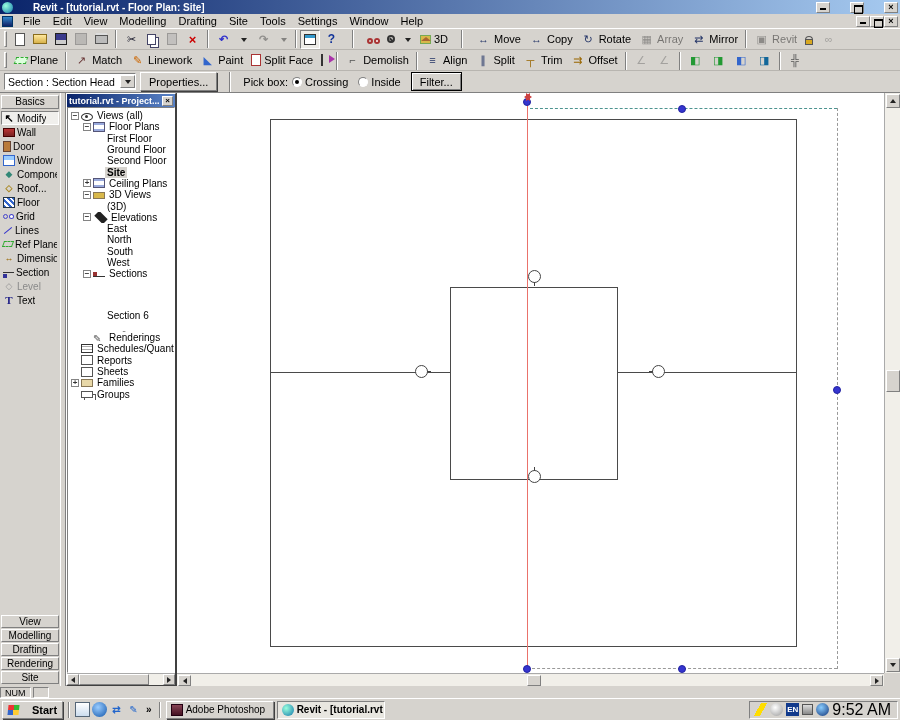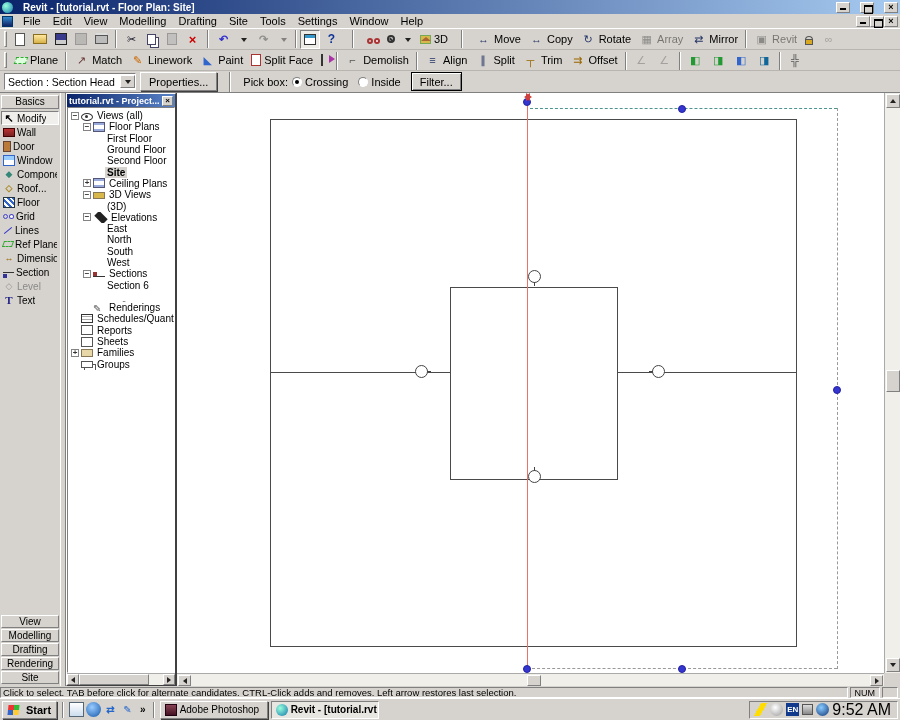--- a/index.html
+++ b/index.html
@@ -1,20 +1,20 @@
 <!DOCTYPE html>
 <html><head>
 <meta charset="utf-8">
 <style>
   *{margin:0;padding:0;box-sizing:border-box;font-family:"Liberation Sans",sans-serif;}
   html,body{width:900px;height:720px;overflow:hidden;background:#d6d3ce;font-size:11px;color:#000;}
   .raised{border:1px solid;border-color:#fff #808080 #808080 #fff;}
 
   
-  .titlebar{height:14px;background:linear-gradient(90deg,#0a246a,#a6caf0);display:flex;align-items:center;padding:0 2px;gap:10px;}
+  .titlebar{height:14px;background:linear-gradient(90deg,#0a246a,#a6caf0);display:flex;align-items:center;padding:0 2px;gap:20px;}
   .app-icon{width:11px;height:11px;border-radius:50%;background:radial-gradient(circle at 35% 35%,#9fd,#17a);flex:none;}
   .titlebar .title{color:#fff;font-weight:bold;font-size:10px;flex:1;white-space:nowrap;overflow:hidden;}
   .winbtn{width:14px;height:11px;background:#d6d3ce;display:inline-flex;align-items:center;justify-content:center;font-size:8px;line-height:1;position:relative;flex:none;}
   .winbtn.minb::after{content:"";position:absolute;left:3px;bottom:2px;width:6px;height:2px;background:#000;}
   .winbtn.resb::after{content:"";position:absolute;left:3px;top:2px;width:7px;height:6px;border:1px solid #000;border-top-width:2px;}
   .winbtn.clsb{font-size:9px;font-weight:bold;}
 
   
   .menubar{height:15px;display:flex;align-items:center;padding:0 2px;border-bottom:1px solid #fff;}
   .child-icon{width:11px;height:11px;background:linear-gradient(#38c,#126);border:1px solid #036;margin-right:4px;flex:none;}
@@ -190,21 +190,21 @@
   .sb-corner{position:absolute;right:0;bottom:0;width:16px;height:13px;background:#d6d3ce;}
 
   
   .statusbar{height:12px;display:flex;align-items:stretch;gap:2px;background:#d6d3ce;padding:1px 2px 0 0;}
   .st-msg{flex:1;border:1px solid;border-color:#808080 #fff #fff #808080;font-size:9.5px;line-height:10px;padding-left:2px;white-space:nowrap;overflow:hidden;}
   .st-cell{border:1px solid;border-color:#808080 #fff #fff #808080;font-size:9px;line-height:10px;padding:0 4px;text-align:center;}
   .st-cell.empty{width:16px;}
 
   
   .taskbar{height:22px;background:#d6d3ce;border-top:1px solid #fff;display:flex;align-items:center;padding:0 2px;gap:3px;}
-  .startbtn{height:18px;background:#d6d3ce;border:1px solid;border-color:#fff #808080 #808080 #fff;box-shadow:1px 1px 0 #404040;display:flex;align-items:center;gap:7px;padding:0 5px;font-weight:bold;font-size:11px;flex:none;}
+  .startbtn{height:18px;background:#d6d3ce;border:1px solid;border-color:#fff #808080 #808080 #fff;box-shadow:1px 1px 0 #404040;display:flex;align-items:center;gap:13px;padding:0 5px;font-weight:bold;font-size:11px;flex:none;}
   .winflag{width:11px;height:10px;background:linear-gradient(90deg,#e33 0 50%,#3b3 50% 100%) 0 0/11px 5px no-repeat,linear-gradient(90deg,#36c 0 50%,#fc3 50% 100%) 0 5px/11px 5px no-repeat;transform:skewX(-6deg);}
   .tb-div{width:2px;height:16px;border-left:1px solid #808080;border-right:1px solid #fff;margin:0 2px;flex:none;}
   .qlicon{width:15px;height:15px;flex:none;position:relative;display:inline-flex;align-items:center;justify-content:center;font-size:10px;}
   .ql1-icon{background:linear-gradient(#fff,#cde);border:1px solid #567;}
   .ql2-icon{background:radial-gradient(circle at 40% 35%,#9cf,#15a);border-radius:50%;}
   .ql3-icon::before{content:"⇄";color:#26c;font-weight:bold;}
   .ql4-icon::before{content:"✎";color:#26c;}
   .chev{font-size:10px;font-weight:bold;padding:0 2px;flex:none;}
   .taskbtn{width:108px;height:18px;background:#d6d3ce;border:1px solid;border-color:#fff #808080 #808080 #fff;box-shadow:1px 1px 0 #404040;display:flex;align-items:center;gap:3px;padding:0 4px;font-size:10px;white-space:nowrap;overflow:hidden;flex:none;}
   .taskbtn.active{border-color:#808080 #fff #fff #808080;box-shadow:none;background:#e8e6e0;font-weight:bold;}
@@ -625,21 +625,21 @@
         <div class="tree-item" style="padding-left: 27px;">
           <span class="expbox" style="visibility: hidden;"></span>
           <span class="nticon"></span>
           <span class="tl">West</span>
         </div>
         <div class="tree-item" style="padding-left: 15px;">
           <span class="expbox">−</span>
           <span class="nticon sectiontree-icon"></span>
           <span class="tl">Sections</span>
         </div>
-        <div class="tree-item" style="padding-left: 27px;">
+        <div class="tree-item" style="padding-left: 27px; margin-top: 30px;">
           <span class="expbox" style="visibility: hidden;"></span>
           <span class="nticon"></span>
           <span class="tl">Section 6</span>
         </div>
         <div class="tree-item" style="padding-left: 15px; flex-direction: column;">
           <span class="expbox" style="visibility: hidden;"></span>
           <span class="nticon draftingview-icon"></span>
           <span class="tl">Drafting Views</span>
         </div>
         <div class="tree-item" style="padding-left: 15px;">
@@ -710,21 +710,20 @@
     <div class="hscroll">
       <span class="sb-btn arr-l hs-left"></span>
       <span class="hs-thumb"></span>
       <span class="sb-btn arr-r hs-right"></span>
     </div>
     <div class="sb-corner"></div>
   </div>
 </div>
 
 <div class="statusbar">
-  <div class="st-msg">Click to select. TAB before click for alternate candidates. CTRL-Click adds and removes. Left arrow restores last selection.</div>
   <div class="st-cell">NUM</div>
   <div class="st-cell empty"></div>
 </div>
 
 <div class="taskbar">
   <button class="startbtn">
     <span class="winflag"></span>
     <span>Start</span>
   </button>
   <span class="tb-div"></span>

